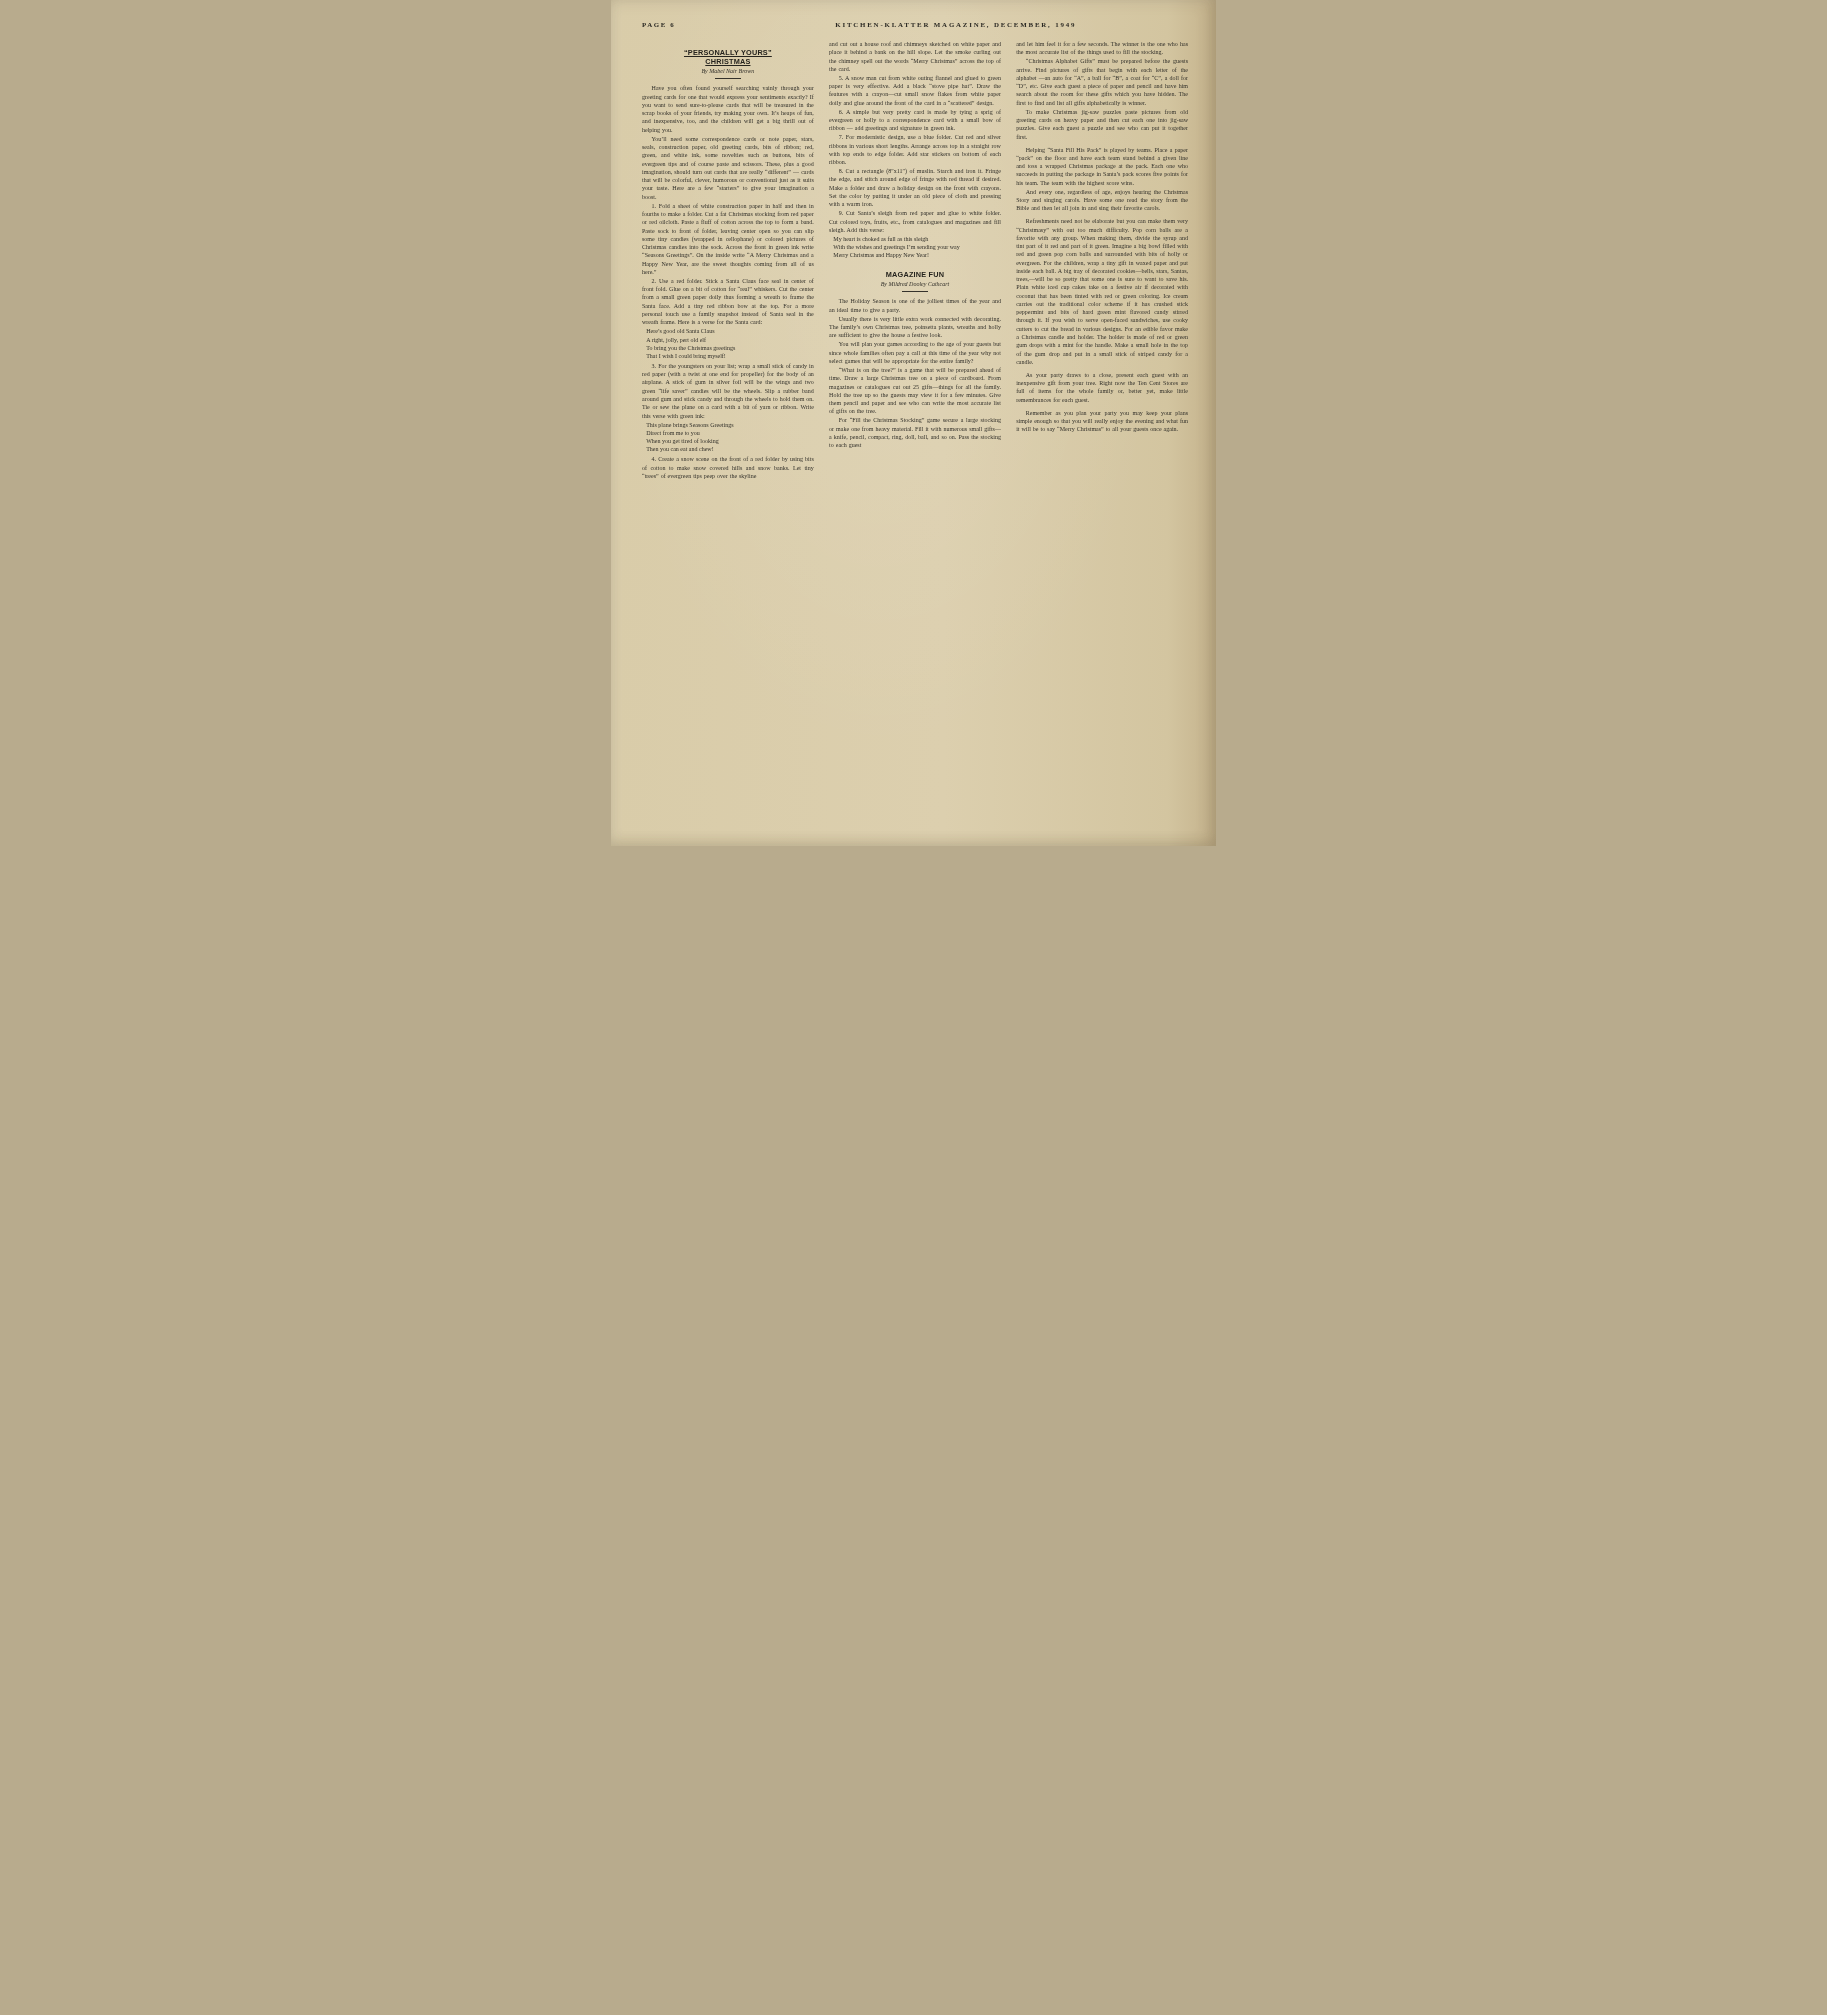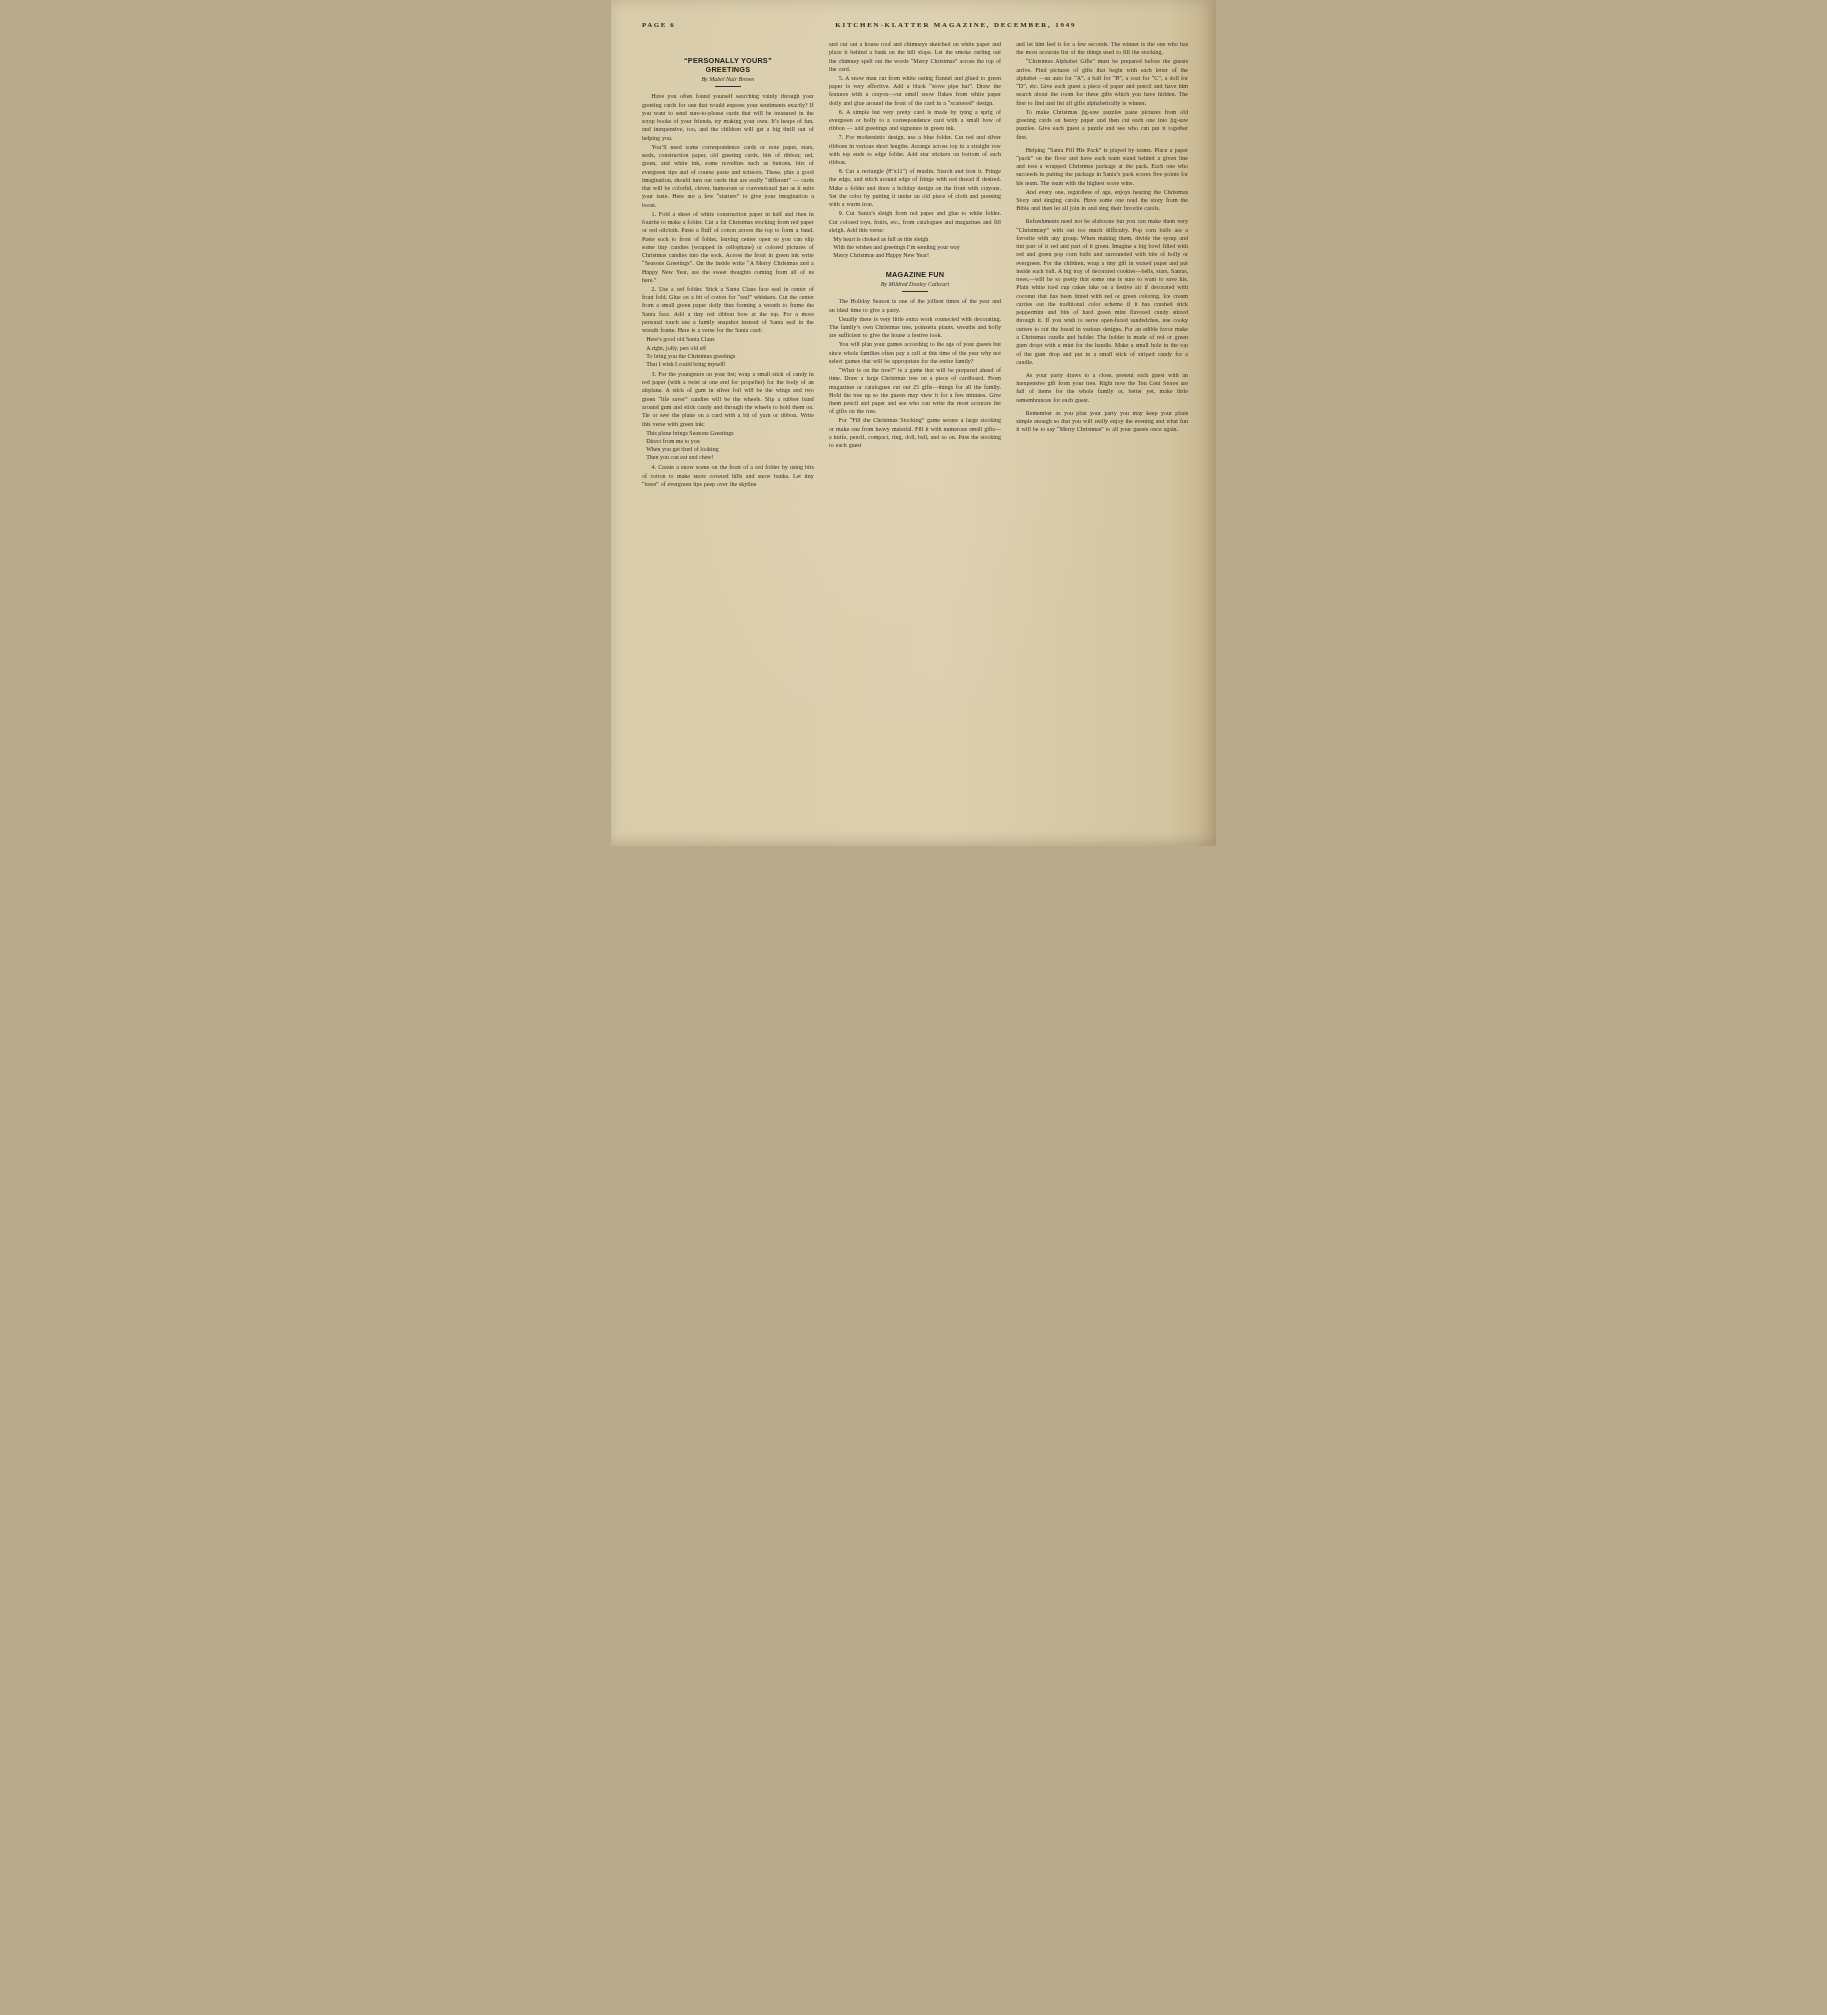--- a/index.html
+++ b/index.html
@@ -56,21 +56,22 @@
     font-family: "Liberation Sans", sans-serif;
     font-weight: bold;
     font-size: 7.3px;
     letter-spacing: 0.2px;
     text-align: center;
     color: #26241e;
     margin: 10.5px 0 1.6px 0;
     line-height: 1.25;
   }
   .column .article-title:first-child {
-    margin-top: 16px;
+    margin-top: 8px;
+    text-decoration: underline;
   }
   .article-title span { display: block; }
   .byline {
     text-align: center;
     font-style: italic;
     font-size: 6px;
     margin: 1.6px 0 0 0;
     color: #33302a;
   }
   .title-rule {
@@ -103,21 +104,21 @@
 
 <div class="page">
   <div class="page-header">
     <div class="page-number">PAGE 6</div>
     <div class="masthead">KITCHEN-KLATTER MAGAZINE, DECEMBER, 1949</div>
   </div>
   <div class="columns">
     <div class="column">
         <h2 class="article-title">
           <span>“PERSONALLY YOURS”</span>
-          <span>GREETINGS</span>
+          <span>CHRISTMAS</span>
         </h2>
         <div class="byline">By Mabel Nair Brown</div>
         <div class="title-rule"></div>
         <p class="para">Have you often found yourself searching vainly through your greeting cards for one that would express your sentiments exactly? If you want to send sure-to-please cards that will be treasured in the scrap books of your friends, try making your own. It’s heaps of fun, and inexpensive, too, and the children will get a big thrill out of helping you.</p>
         <p class="para">You’ll need some correspondence cards or note paper, stars, seals, construction paper, old greeting cards, bits of ribbon; red, green, and white ink, some novelties such as buttons, bits of evergreen tips and of course paste and scissors. These, plus a good imagination, should turn out cards that are really “different” — cards that will be colorful, clever, humorous or conventional just as it suits your taste. Here are a few “starters” to give your imagination a boost.</p>
         <p class="para">1. Fold a sheet of white construction paper in half and then in fourths to make a folder. Cut a fat Christmas stocking from red paper or red oilcloth. Paste a fluff of cotton across the top to form a band. Paste sock to front of folder, leaving center open so you can slip some tiny candies (wrapped in cellophane) or colored pictures of Christmas candies into the sock. Across the front in green ink write “Seasons Greetings”. On the inside write “A Merry Christmas and a Happy New Year, are the sweet thoughts coming from all of us here.”</p>
         <p class="para">2. Use a red folder. Stick a Santa Claus face seal in center of front fold. Glue on a bit of cotton for “real” whiskers. Cut the center from a small green paper doily thus forming a wreath to frame the Santa face. Add a tiny red ribbon bow at the top. For a more personal touch use a family snapshot instead of Santa seal in the wreath frame. Here is a verse for the Santa card:</p>
         <div class="verse">
           <div class="verse-line">Here’s good old Santa Claus</div>
           <div class="verse-line">A right, jolly, pert old elf</div>

